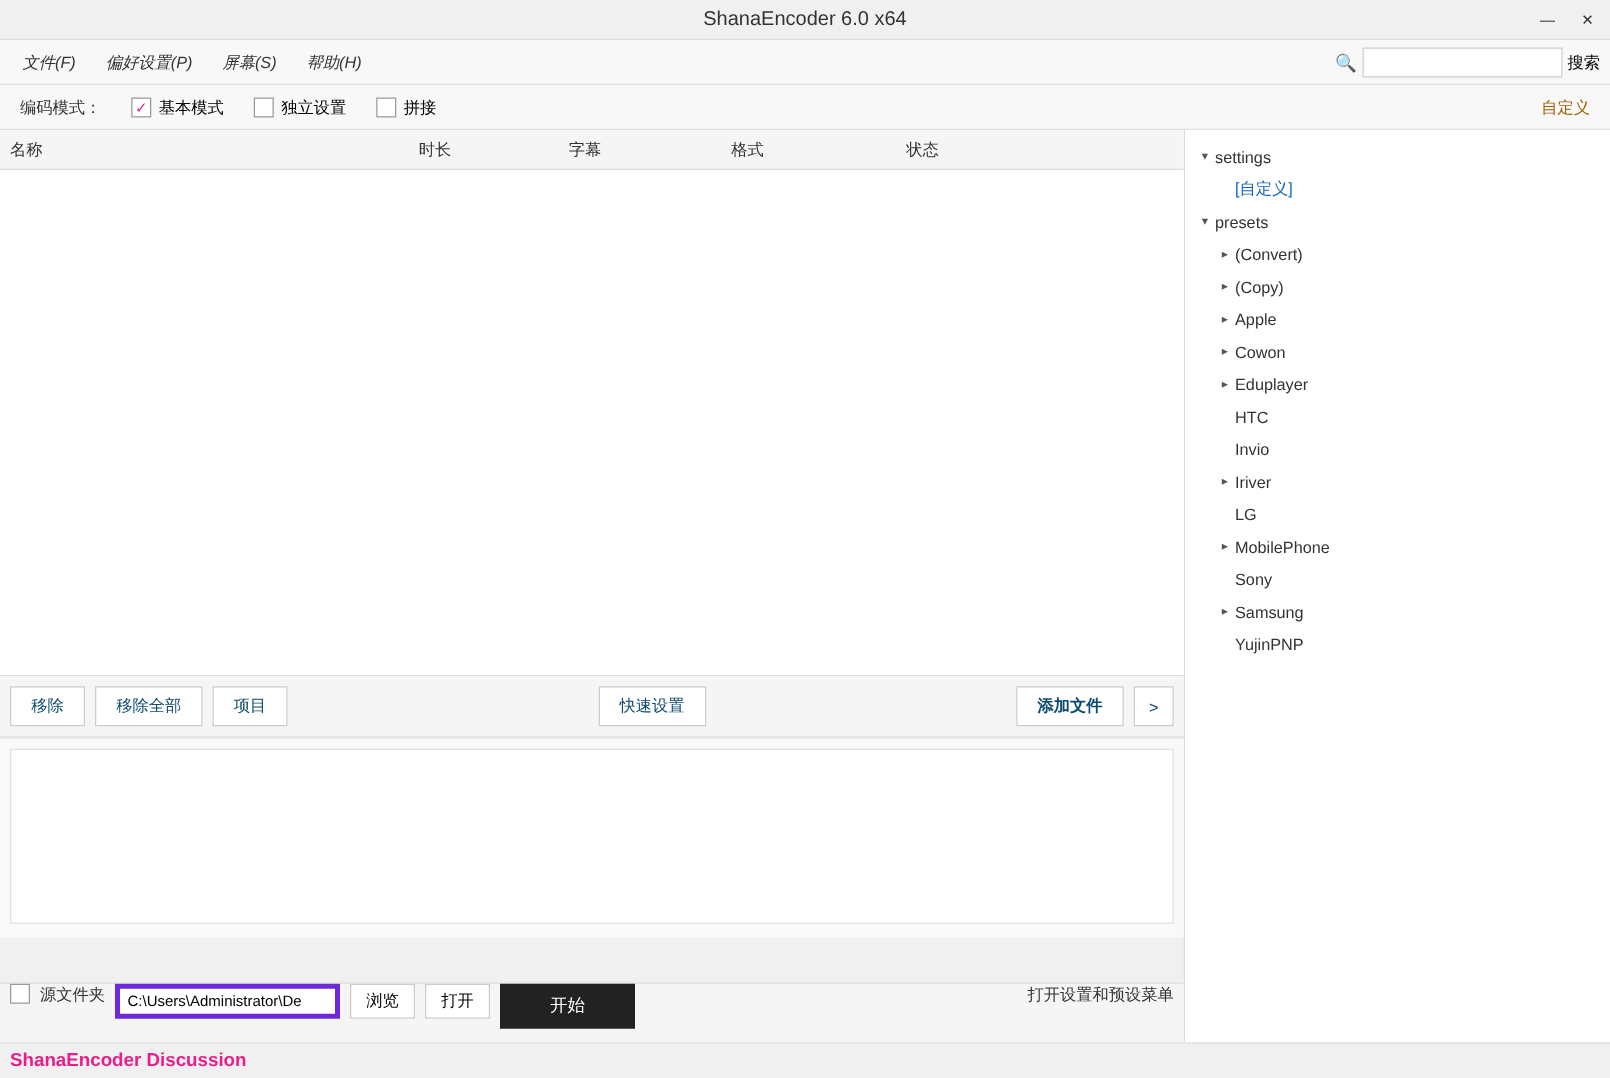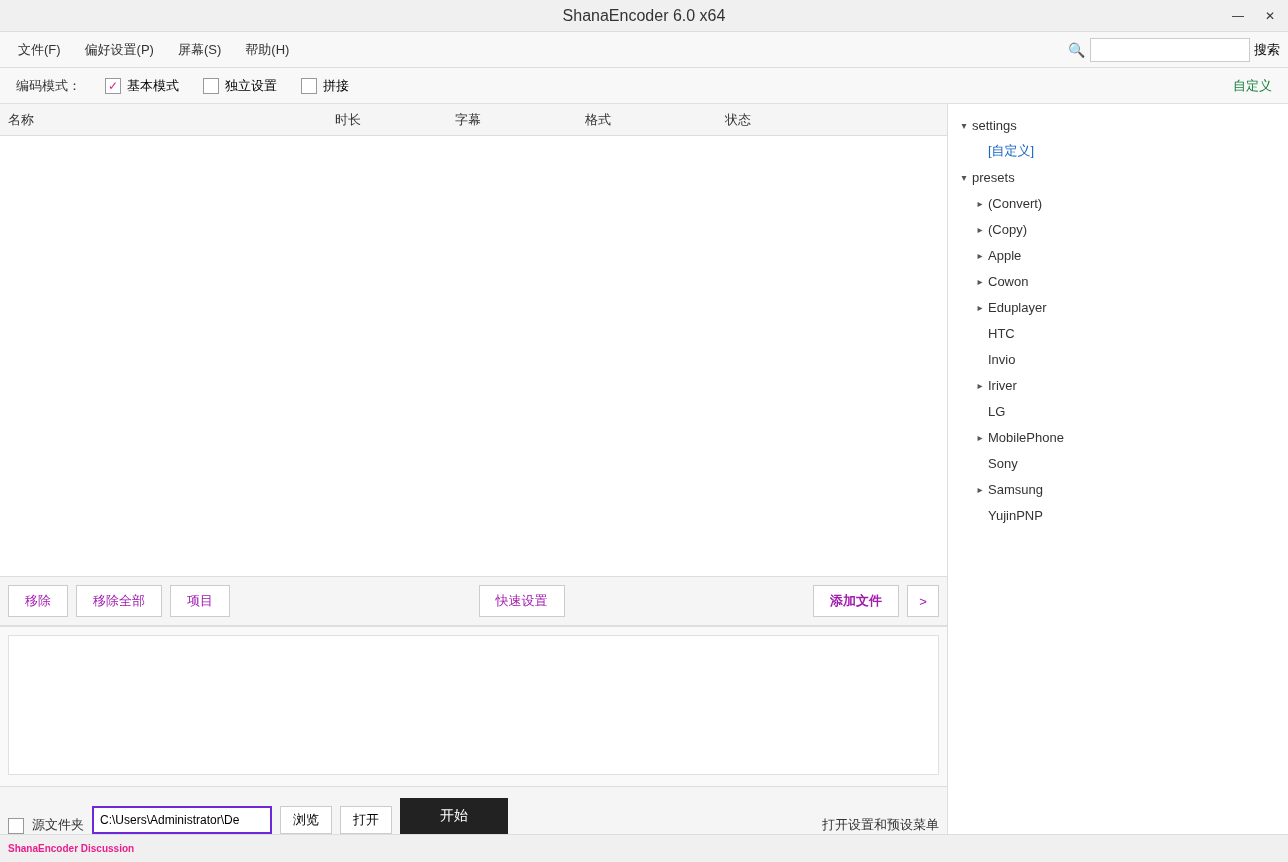--- a/index.html
+++ b/index.html
@@ -98,21 +98,21 @@
       color: #e91e8c;
     }
     .checkbox.checked::after {
       content: '✓';
       color: #e91e8c;
       font-size: 12px;
     }
     .customize-link {
       position: absolute;
       right: 16px;
-      color: #15803d;
+      color: #a16207;
       cursor: pointer;
       font-size: 13px;
     }
 
     
     .main-content {
       display: flex;
       flex: 1;
       overflow: hidden;
     }
@@ -165,21 +165,21 @@
       background: #f5f5f5;
       border-bottom: 1px solid #ddd;
     }
     .btn {
       height: 32px;
       padding: 0 16px;
       background: #fff;
       border: 1px solid #ccc;
       cursor: pointer;
       font-size: 13px;
-      color: #a21caf;
+      color: #0c4a6e;
       font-family: "Microsoft YaHei", sans-serif;
     }
     .btn-more {
       width: 32px;
       padding: 0;
       text-align: center;
     }
     .btn-add-file {
       margin-left: auto;
       font-weight: bold;
@@ -201,33 +201,34 @@
       font-size: 12px;
       padding: 4px;
     }
 
     
     .bottom-bar {
       height: 48px;
       background: #f5f5f5;
       border-top: 1px solid #ddd;
       display: flex;
-      align-items: flex-end;
+      align-items: flex-start;
       padding: 0 8px;
       gap: 8px;
+      margin-top: 36px;
     }
     .bottom-checkbox {
       width: 16px;
       height: 16px;
       border: 1px solid #999;
       background: #fff;
     }
     .bottom-label { font-size: 13px; color: #333; }
     .path-input {
-      border: 2px solid #6d28d9;
+      border: 4px solid #6d28d9;
       height: 28px;
       padding: 2px 6px;
       font-size: 12px;
       width: 180px;
       background: #fff;
     }
     .btn-browse, .btn-open {
       height: 28px;
       padding: 0 12px;
       background: #fff;
@@ -259,21 +260,21 @@
       height: 28px;
       background: #f0f0f0;
       border-top: 1px solid #ddd;
       display: flex;
       align-items: center;
       padding: 0 8px;
     }
     .status-link {
       color: #e91e8c;
       font-weight: bold;
-      font-size: 10px;
+      font-size: 15px;
       cursor: pointer;
     }
 
     
     .right-panel {
       width: 340px;
       background: #fff;
       overflow-y: auto;
       padding: 8px 0;
     }
@@ -314,20 +315,21 @@
       background: #f8f8f8;
       border-bottom: 1px solid #ddd;
       height: 36px;
     }
     .menu-items-group {
       display: flex;
       align-items: center;
       gap: 4px;
       padding: 0 8px;
       flex: 1;
+      font-style: italic;
     }
     .search-group {
       display: flex;
       align-items: center;
       gap: 4px;
       padding: 0 8px;
     }
     .search-icon-text {
       font-size: 14px;
       color: #555;

